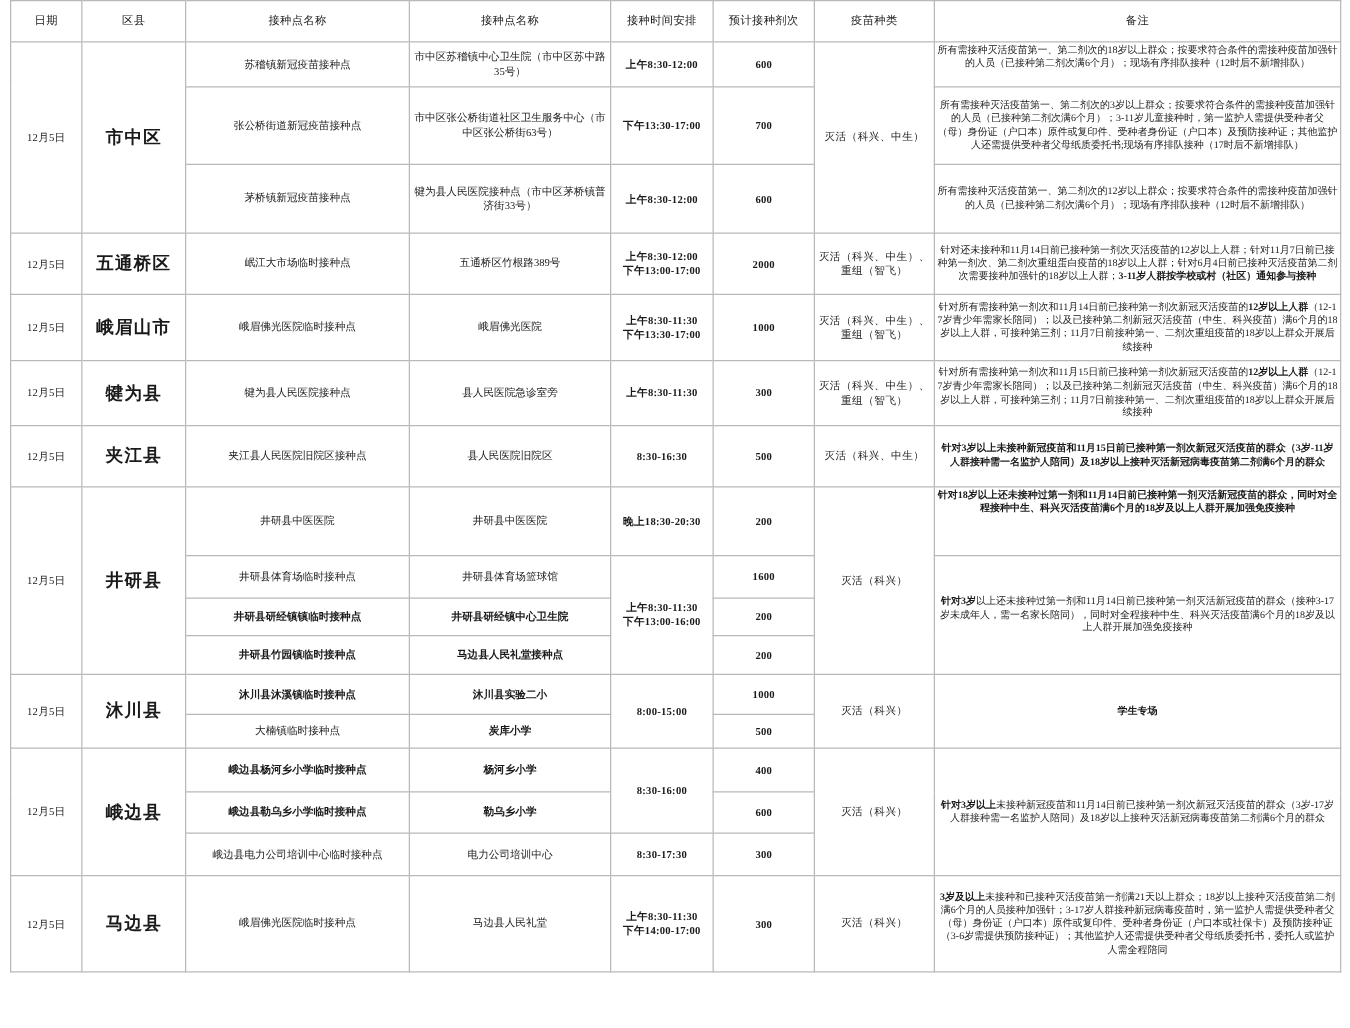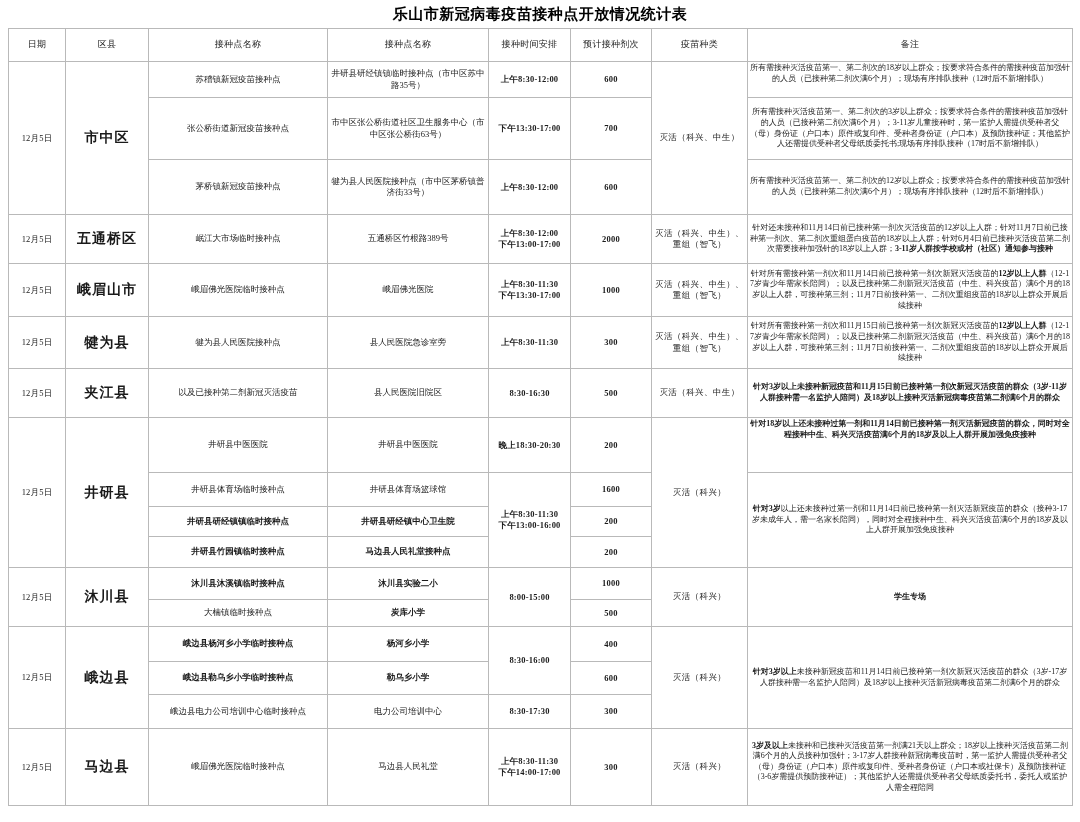--- a/index.html
+++ b/index.html
@@ -76,21 +76,20 @@
   }
   .hei{font-family:"Liberation Sans","DejaVu Sans",sans-serif;font-weight:bold;}
   .b{font-weight:bold;}
   .nl{display:block;}
 </style>
 </head>
 <body>
 
 <div id="sheet">
 
-  <div class="title-bar">乐山市新冠病毒疫苗接种点开放情况统计表</div>
 
   <table class="grid">
     <colgroup>
       <col class="c-date">
         <col class="c-dist">
         <col class="c-site">
         <col class="c-addr">
       <col class="c-time">
         <col class="c-dose">
         <col class="c-vac">
@@ -107,21 +106,21 @@
         <th>疫苗种类</th>
         <th>备注</th>
       </tr>
     </thead>
     <tbody>
 
       <tr style="height:36px">
         <td class="date" rowspan="3">12月5日</td>
         <td class="district" rowspan="3">市中区</td>
         <td class="site">苏稽镇新冠疫苗接种点</td>
-        <td class="addr">井研县研经镇镇临时接种点（市中区苏中路35号）</td>
+        <td class="addr">市中区苏稽镇中心卫生院（市中区苏中路35号）</td>
         <td class="time">上午8:30-12:00</td>
         <td class="dose">600</td>
         <td class="vac" rowspan="3">灭活（科兴、中生）</td>
         <td class="note" style="vertical-align:top">所有需接种灭活疫苗第一、第二剂次的18岁以上群众；按要求符合条件的需接种疫苗加强针的人员（已接种第二剂次满6个月）；现场有序排队接种（12时后不新增排队）</td>
       </tr>
       <tr style="height:62px">
         <td class="site">张公桥街道新冠疫苗接种点</td>
         <td class="addr">市中区张公桥街道社区卫生服务中心（市中区张公桥街63号）</td>
         <td class="time">下午13:30-17:00</td>
         <td class="dose">700</td>
@@ -179,21 +178,21 @@
         <td class="vac">
           <span class="nl">灭活（科兴、中生）、</span>
           <span class="nl">重组（智飞）</span>
         </td>
         <td class="note"><span>针对所有需接种第一剂次和11月15日前已接种第一剂次新冠灭活疫苗的</span><span class="b">12岁以上人群</span><span>（12-17岁青少年需家长陪同）；以及已接种第二剂新冠灭活疫苗（中生、科兴疫苗）满6个月的18岁以上人群，可接种第三剂；11月7日前接种第一、二剂次重组疫苗的18岁以上群众开展后续接种</span></td>
       </tr>
 
       <tr style="height:49px">
         <td class="date">12月5日</td>
         <td class="district">夹江县</td>
-        <td class="site">以及已接种第二剂新冠灭活疫苗</td>
+        <td class="site">夹江县人民医院旧院区接种点</td>
         <td class="addr">县人民医院旧院区</td>
         <td class="time">8:30-16:30</td>
         <td class="dose">500</td>
         <td class="vac">灭活（科兴、中生）</td>
         <td class="note b">针对3岁以上未接种新冠疫苗和11月15日前已接种第一剂次新冠灭活疫苗的群众（3岁-11岁人群接种需一名监护人陪同）及18岁以上接种灭活新冠病毒疫苗第二剂满6个月的群众</td>
       </tr>
 
       <tr style="height:55px">
         <td class="date" rowspan="4">12月5日</td>
         <td class="district" rowspan="4">井研县</td>

